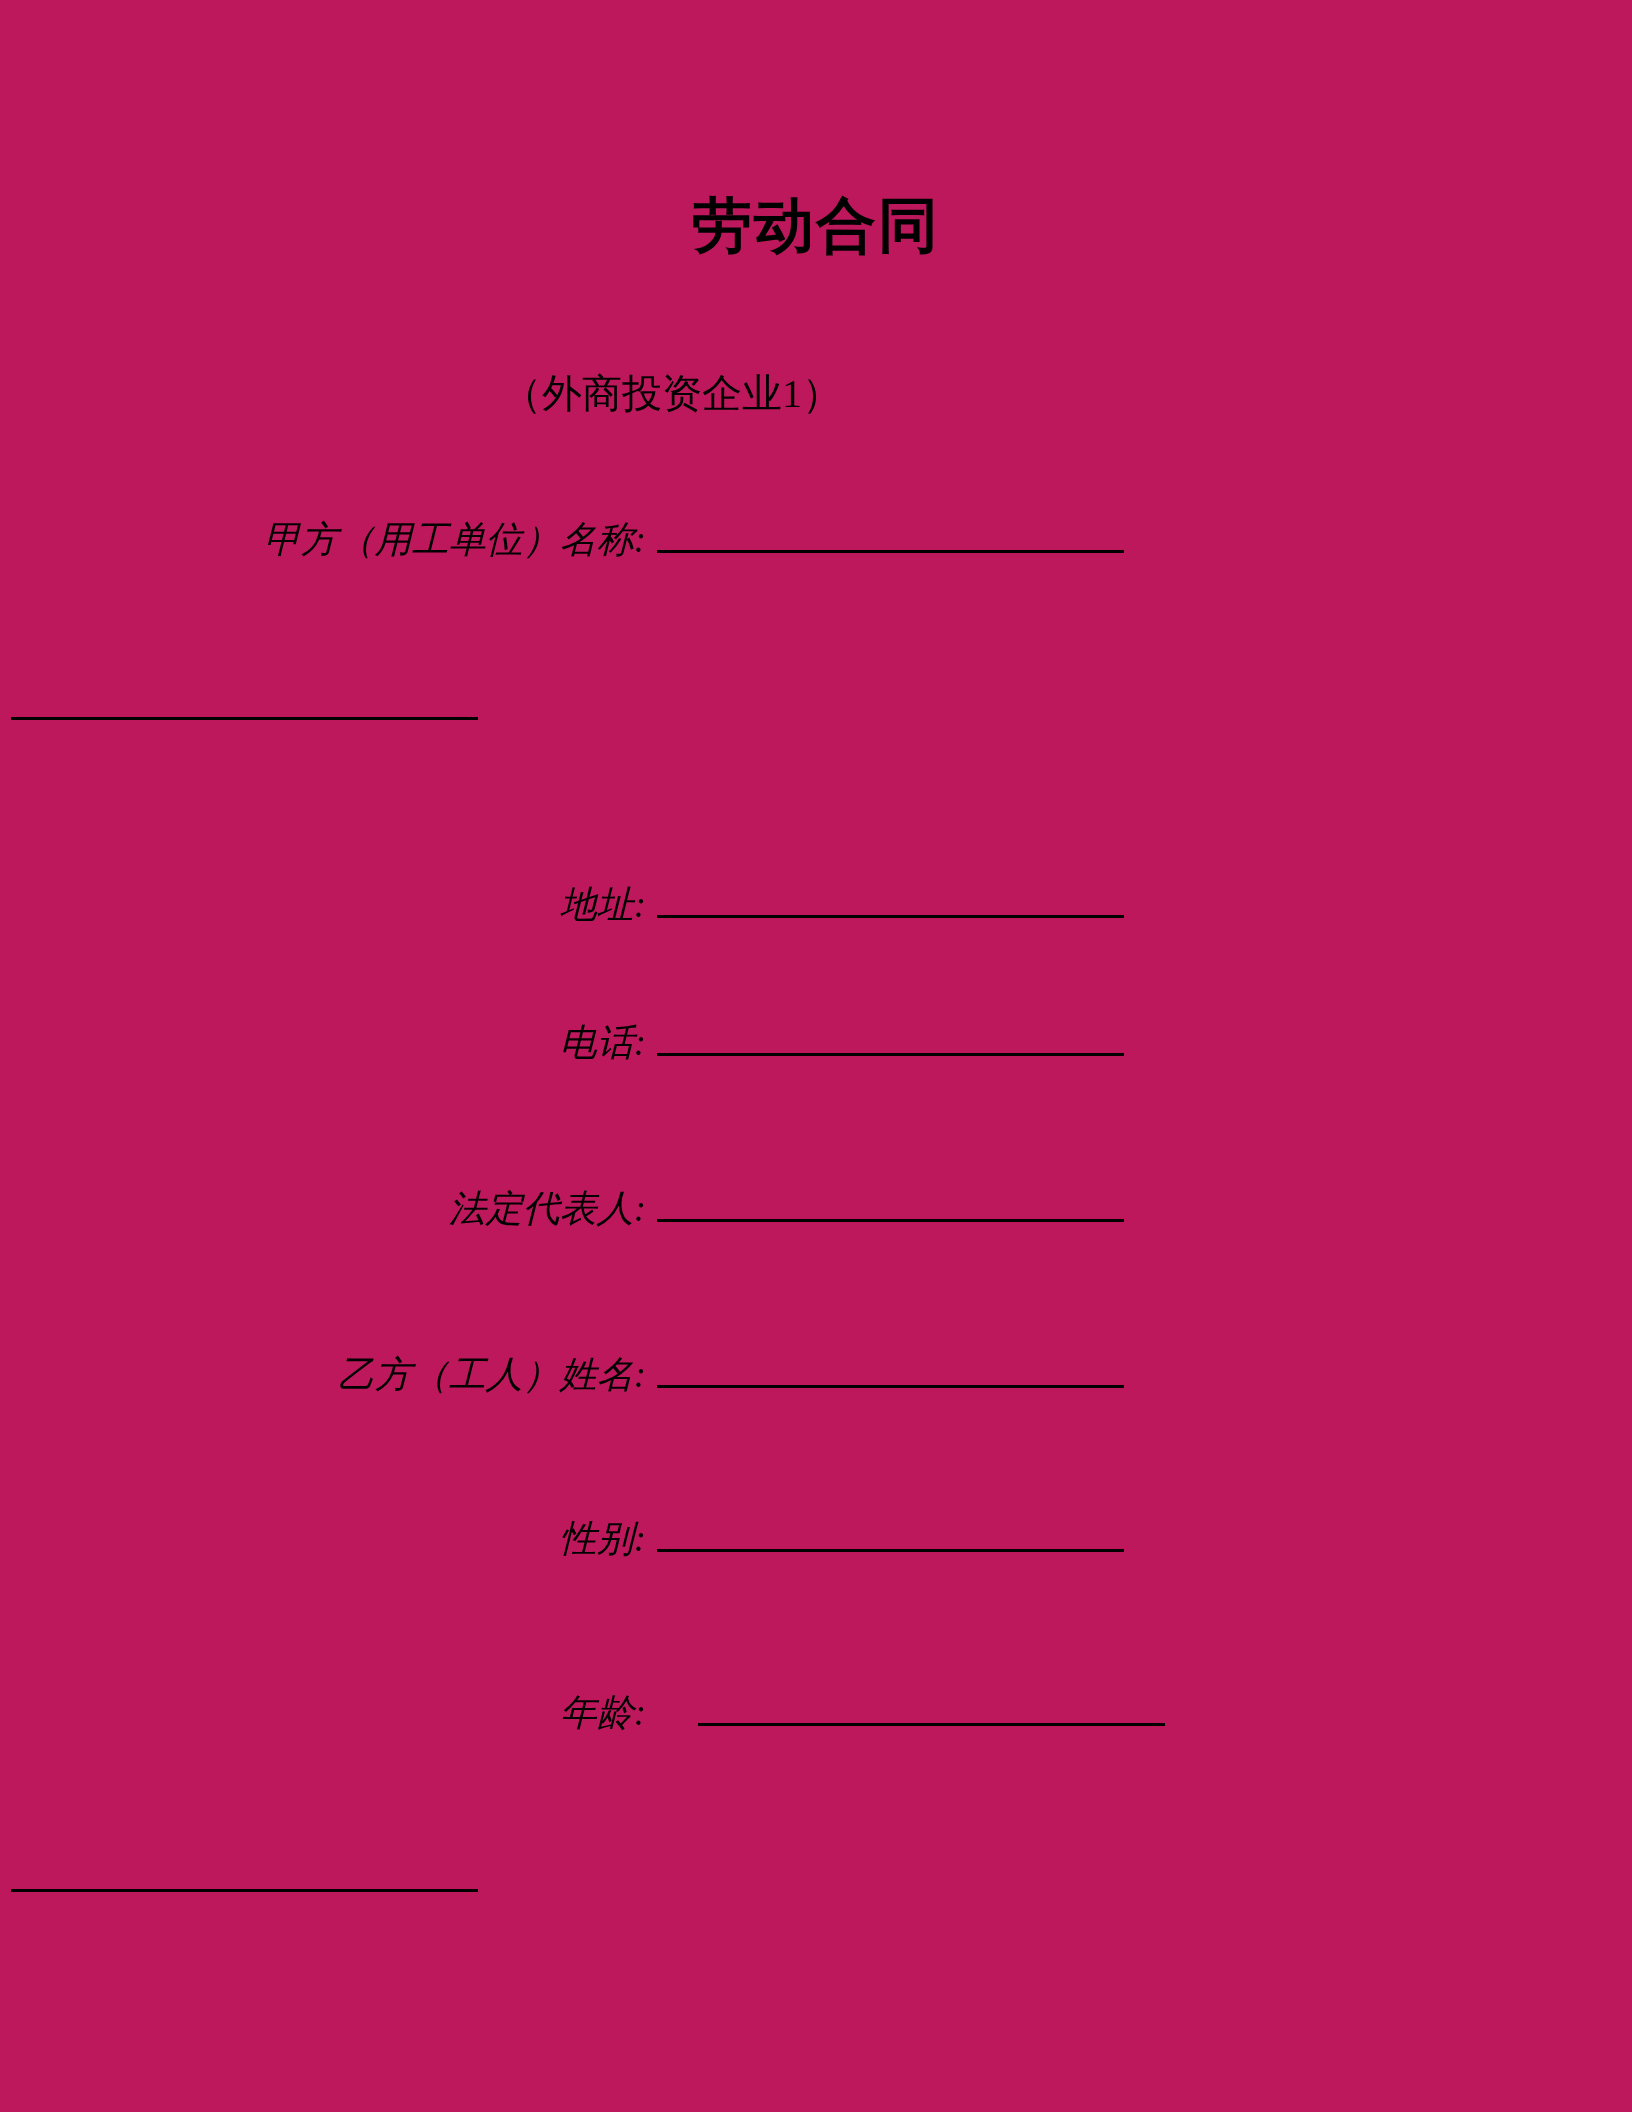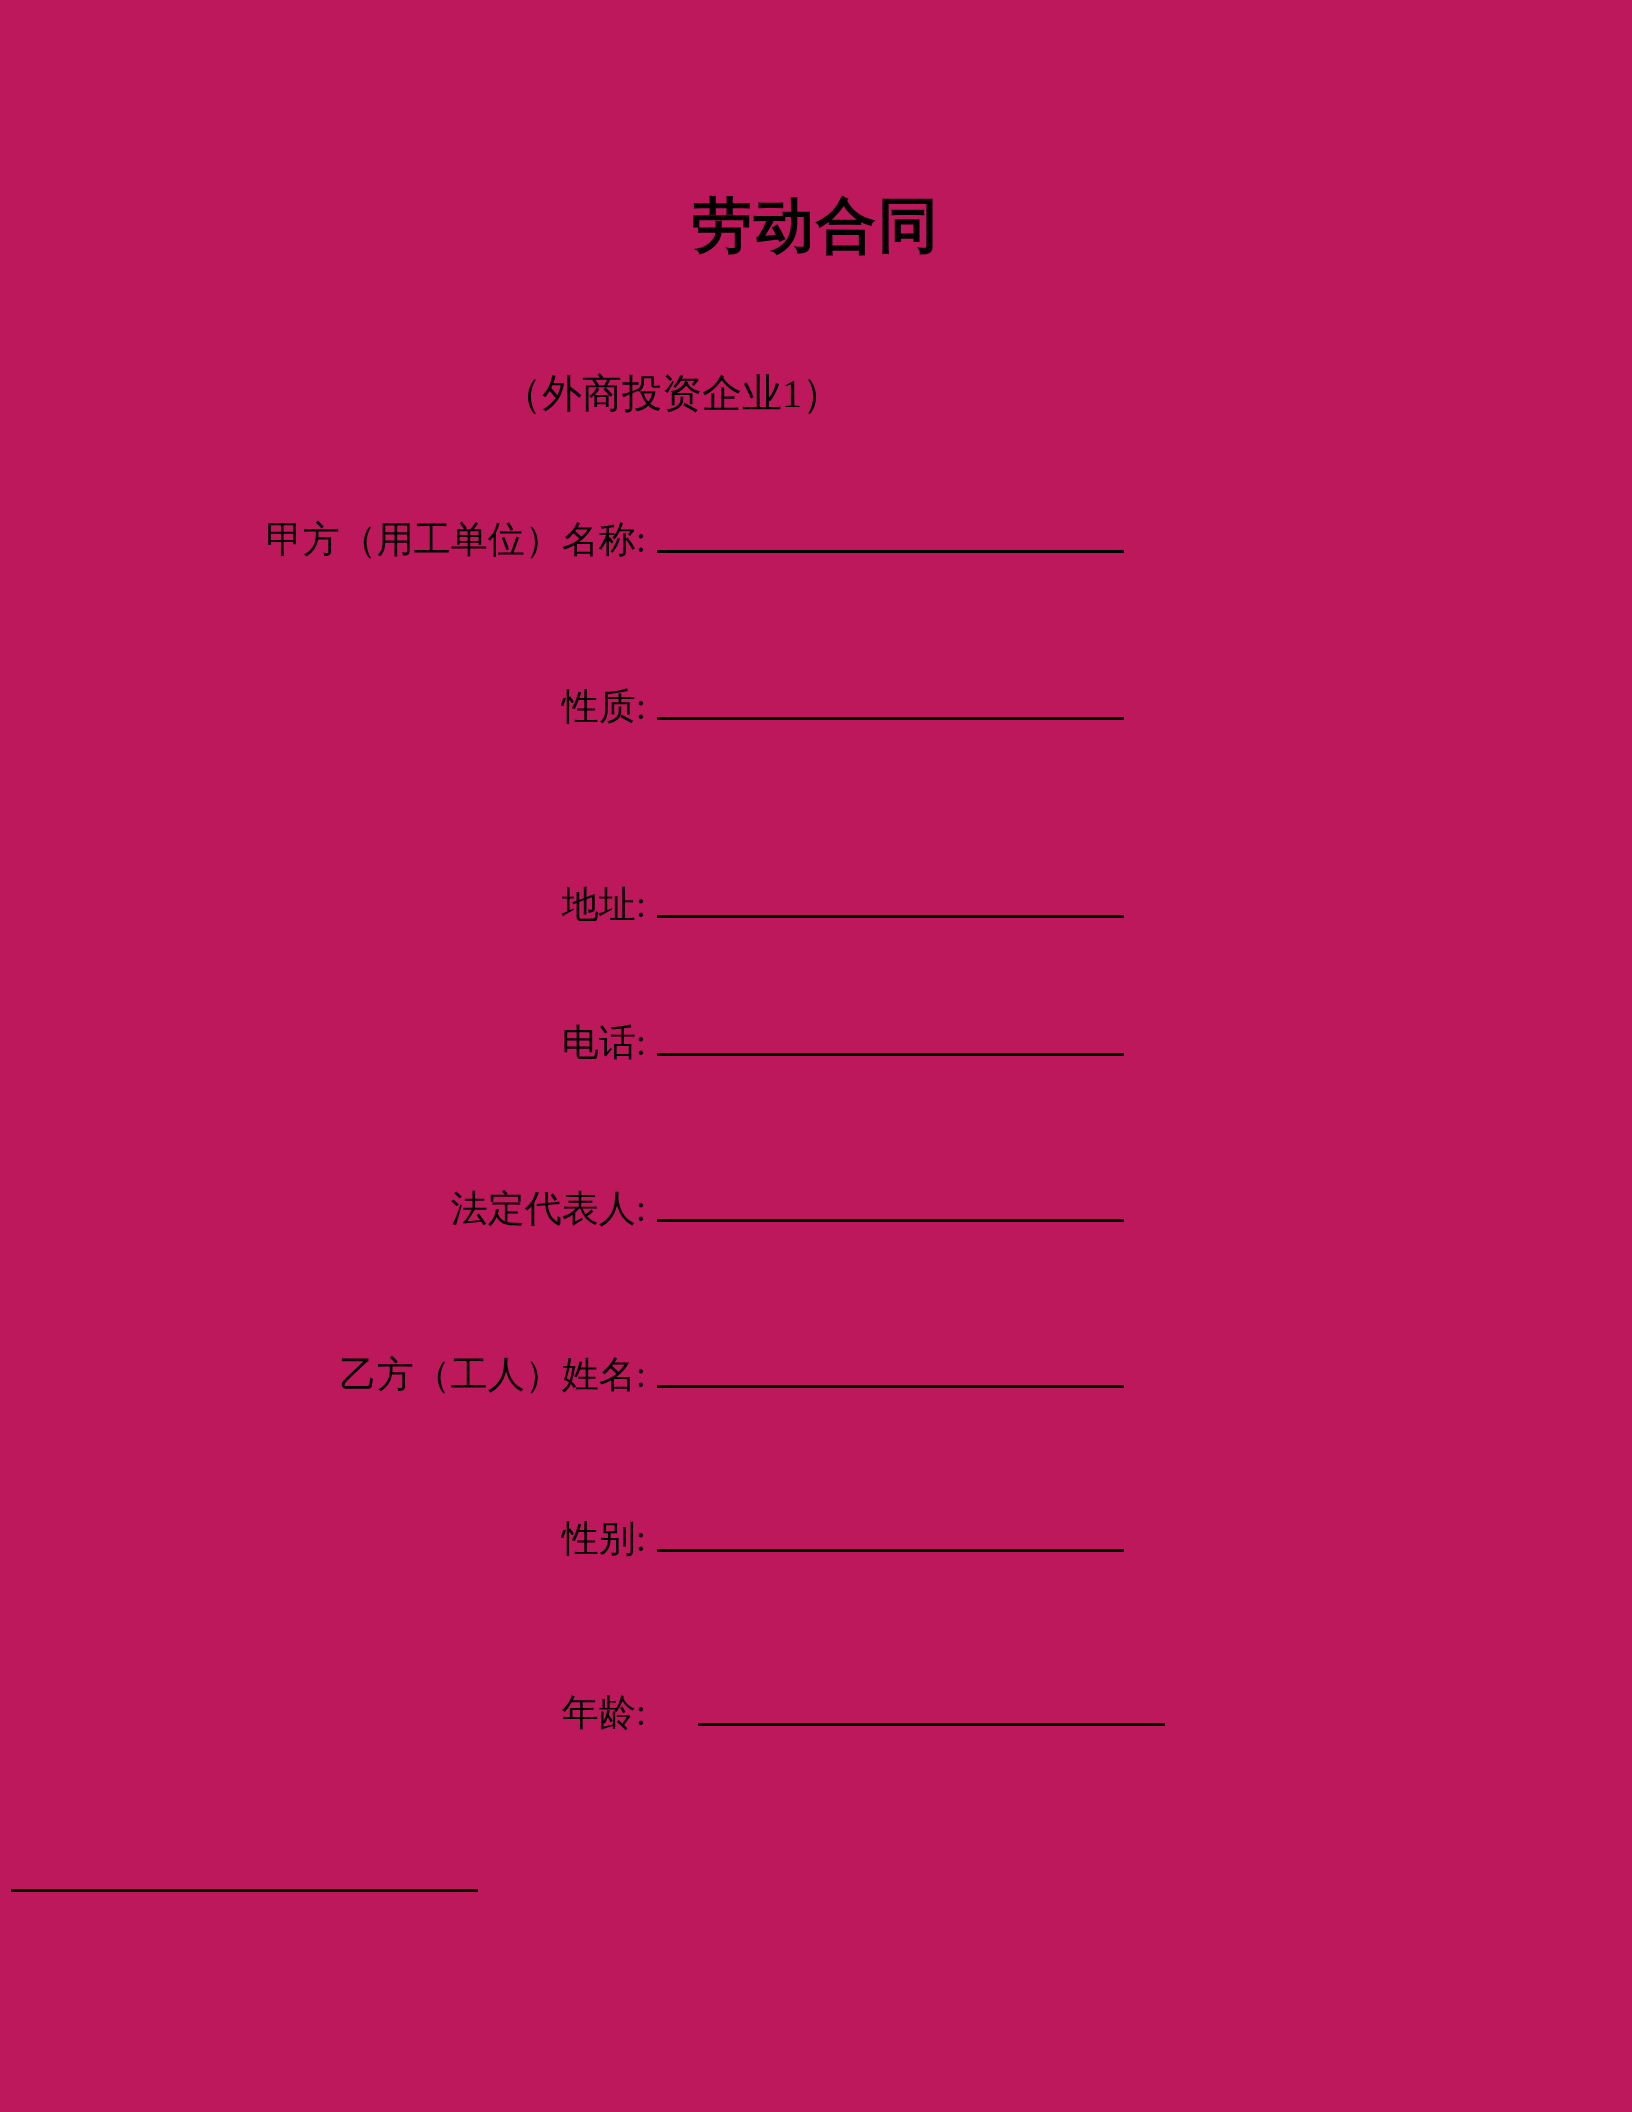--- a/index.html
+++ b/index.html
@@ -40,20 +40,21 @@
     line-height: 1.2;
     color: #000000;
   }
   .field-row {
     position: absolute;
     left: 0;
     width: 1632px;
     height: 54px;
     display: flex;
     align-items: flex-end;
+    font-style: italic;
   }
   .field-label {
     width: 646px;
     text-align: right;
     font-size: 37px;
     line-height: 1;
     margin-bottom: -5px;
     white-space: nowrap;
     color: #000000;
   }
@@ -83,21 +84,20 @@
   <div class="doc-title">劳动合同</div>
 
   <div class="doc-subtitle">（外商投资企业1）</div>
 
   <div class="field-row row-0">
     <span class="field-label">甲方（用工单位）名称:</span>
     <span class="field-line"></span>
   </div>
 
   <div class="field-row row-1">
-    <span class="field-label">性质:</span>
     <span class="field-line"></span>
   </div>
 
   <div class="field-row row-2">
     <span class="field-label">地址:</span>
     <span class="field-line"></span>
   </div>
 
   <div class="field-row row-4">
     <span class="field-label">法定代表人:</span>

